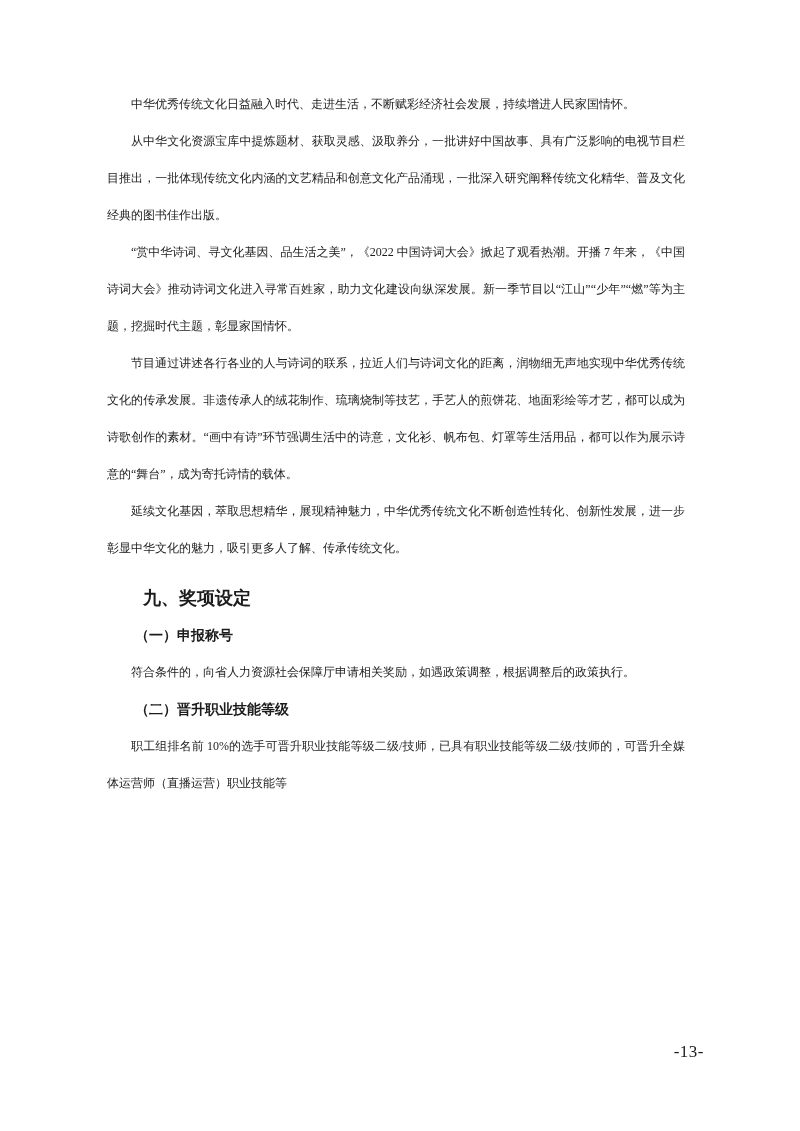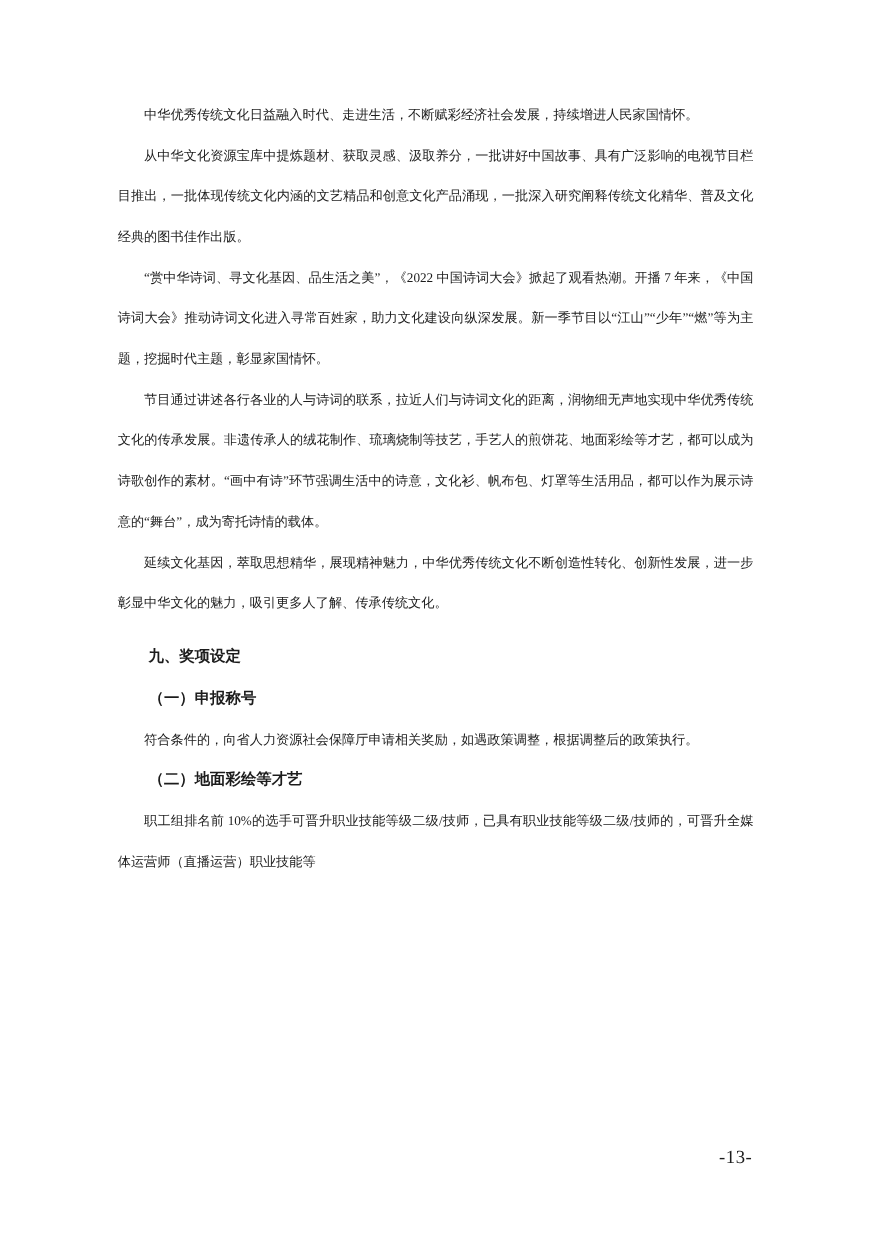--- a/index.html
+++ b/index.html
@@ -29,52 +29,52 @@
   .para {
     margin: 0;
     font-size: 12px;
     line-height: 37px;
     text-align: justify;
     text-indent: 2em;
     word-break: break-all;
   }
   .heading-1 {
     margin: 12px 0 0 0;
-    font-size: 14px;
+    font-size: 18px;
     line-height: 38px;
     font-weight: 700;
     text-indent: 2em;
   }
   .heading-2 {
     margin: 0;
     font-size: 14px;
     line-height: 37px;
     font-weight: 700;
     text-indent: 2em;
   }
   .page-number {
     position: absolute;
     top: 1042px;
-    right: 116px;
+    right: 96px;
     font-size: 17px;
     line-height: 20px;
     letter-spacing: 0.5px;
     text-align: right;
   }
 </style>
 </head>
 <body>
 
 <div class="doc-page">
   <div class="doc-content">
     <p class="para">中华优秀传统文化日益融入时代、走进生活，不断赋彩经济社会发展，持续增进人民家国情怀。</p>
     <p class="para">从中华文化资源宝库中提炼题材、获取灵感、汲取养分，一批讲好中国故事、具有广泛影响的电视节目栏目推出，一批体现传统文化内涵的文艺精品和创意文化产品涌现，一批深入研究阐释传统文化精华、普及文化经典的图书佳作出版。</p>
     <p class="para">“赏中华诗词、寻文化基因、品生活之美”，《2022 中国诗词大会》掀起了观看热潮。开播 7 年来，《中国诗词大会》推动诗词文化进入寻常百姓家，助力文化建设向纵深发展。新一季节目以“江山”“少年”“燃”等为主题，挖掘时代主题，彰显家国情怀。</p>
     <p class="para">节目通过讲述各行各业的人与诗词的联系，拉近人们与诗词文化的距离，润物细无声地实现中华优秀传统文化的传承发展。非遗传承人的绒花制作、琉璃烧制等技艺，手艺人的煎饼花、地面彩绘等才艺，都可以成为诗歌创作的素材。“画中有诗”环节强调生活中的诗意，文化衫、帆布包、灯罩等生活用品，都可以作为展示诗意的“舞台”，成为寄托诗情的载体。</p>
     <p class="para">延续文化基因，萃取思想精华，展现精神魅力，中华优秀传统文化不断创造性转化、创新性发展，进一步彰显中华文化的魅力，吸引更多人了解、传承传统文化。</p>
     <h2 class="heading-1">九、奖项设定</h2>
     <h3 class="heading-2">（一）申报称号</h3>
     <p class="para">符合条件的，向省人力资源社会保障厅申请相关奖励，如遇政策调整，根据调整后的政策执行。</p>
-    <h3 class="heading-2">（二）地面彩绘等才艺</h3>
+    <h3 class="heading-2">（二）晋升职业技能等级</h3>
     <p class="para">职工组排名前 10%的选手可晋升职业技能等级二级/技师，已具有职业技能等级二级/技师的，可晋升全媒体运营师（直播运营）职业技能等</p>
   </div>
   <div class="page-number">-13-</div>
 </div>
 
 </body></html>

